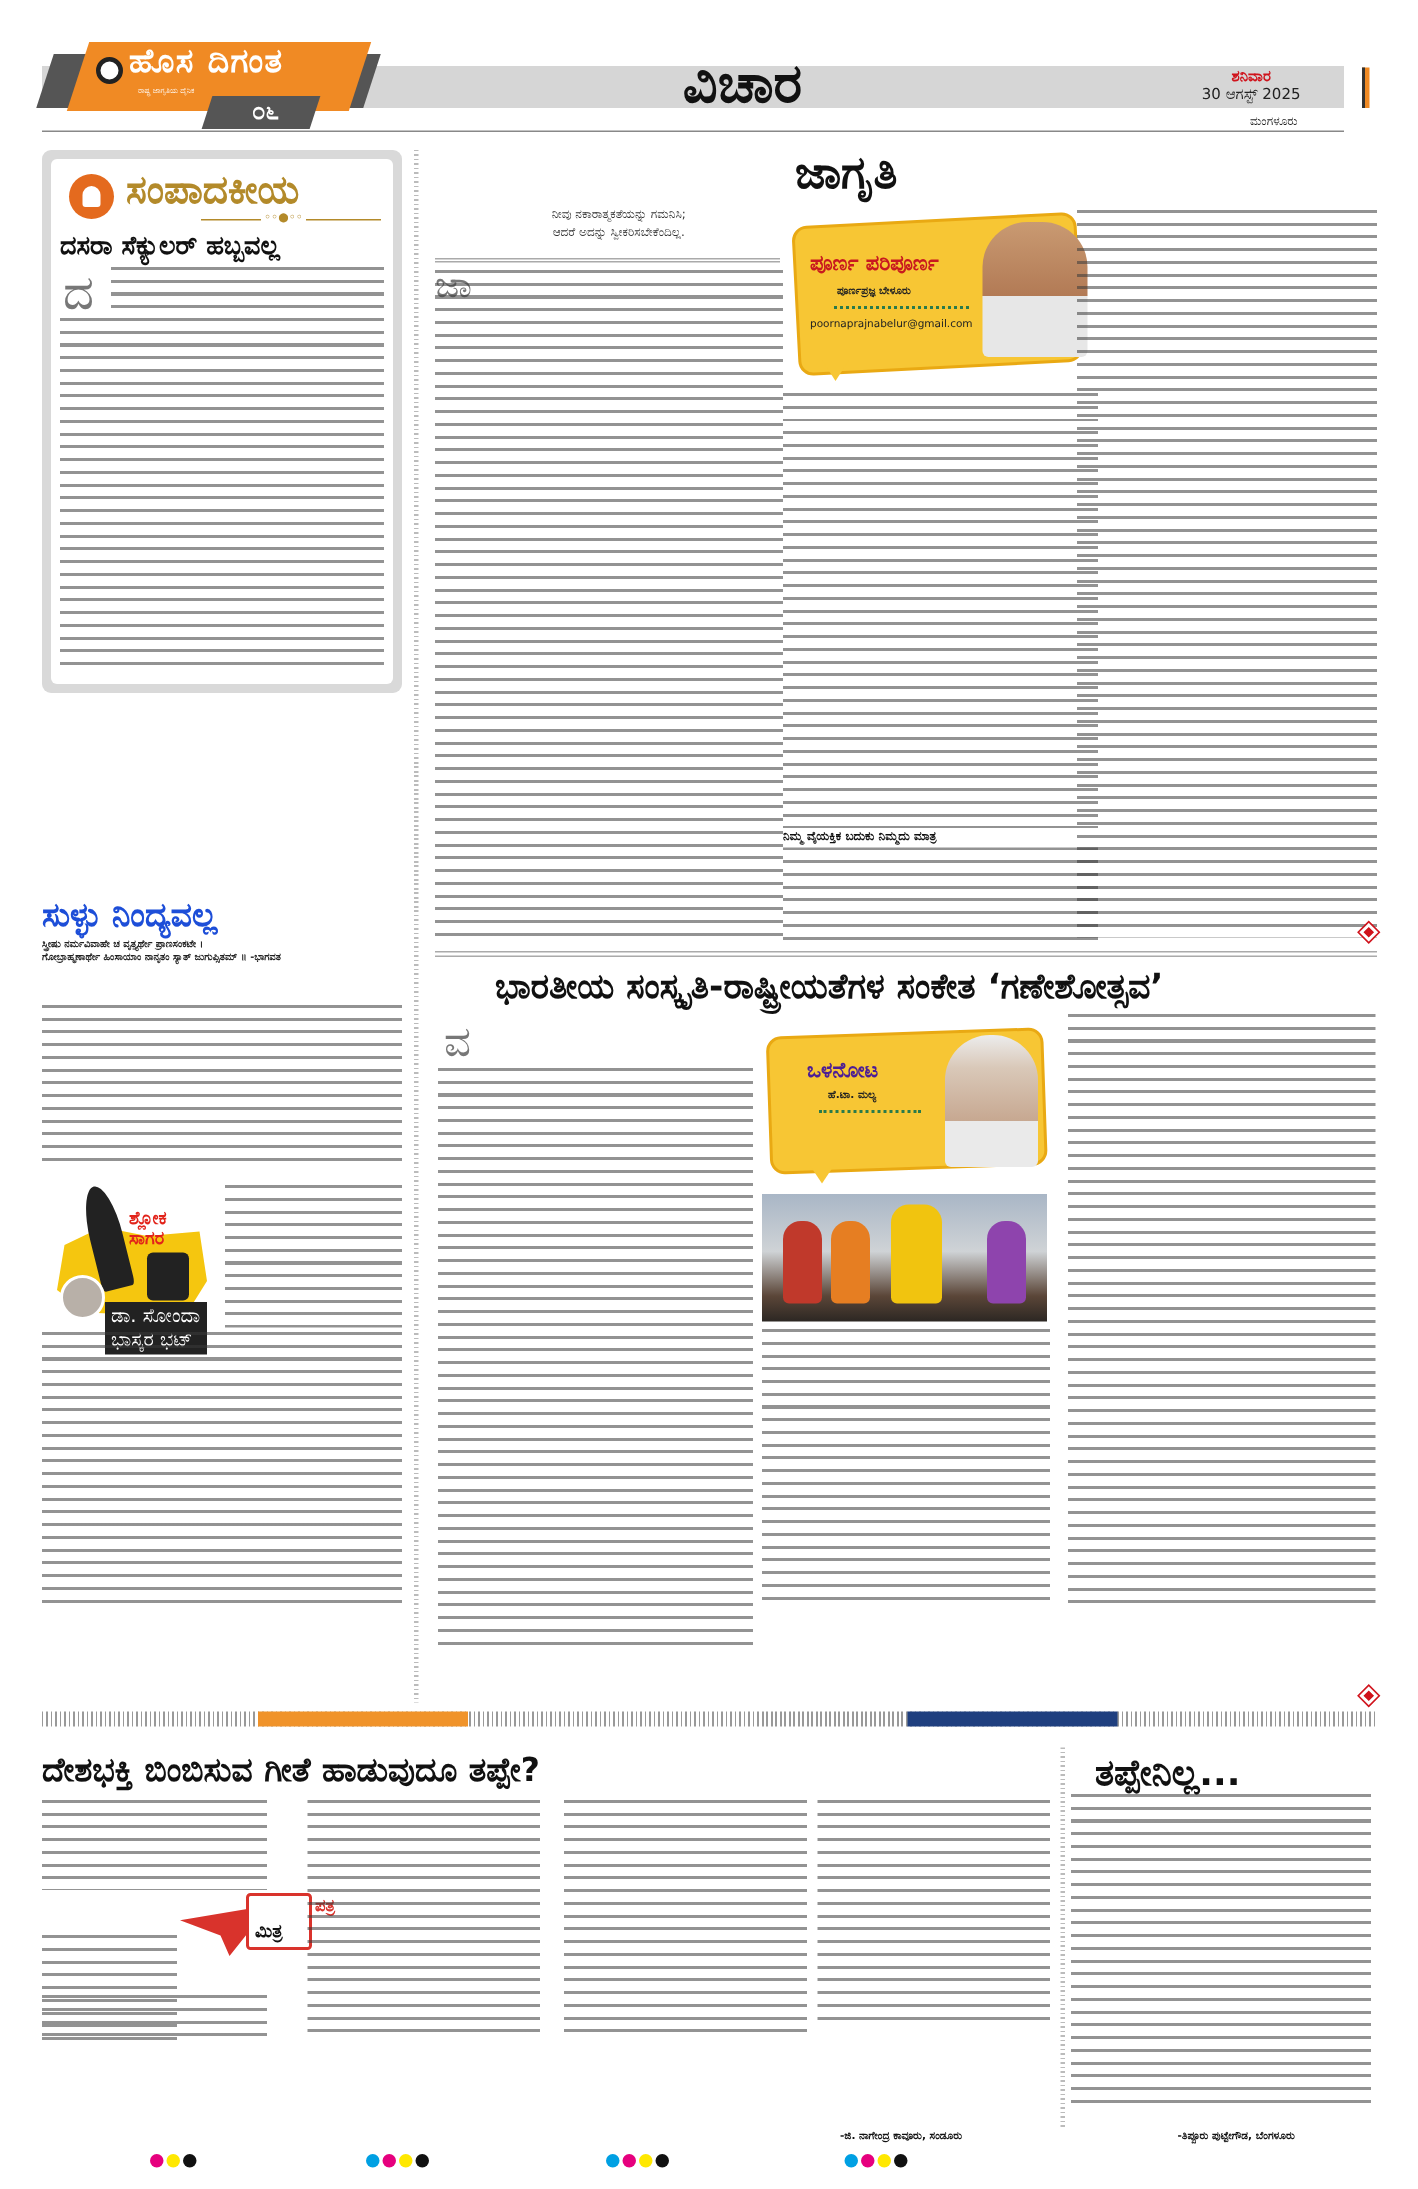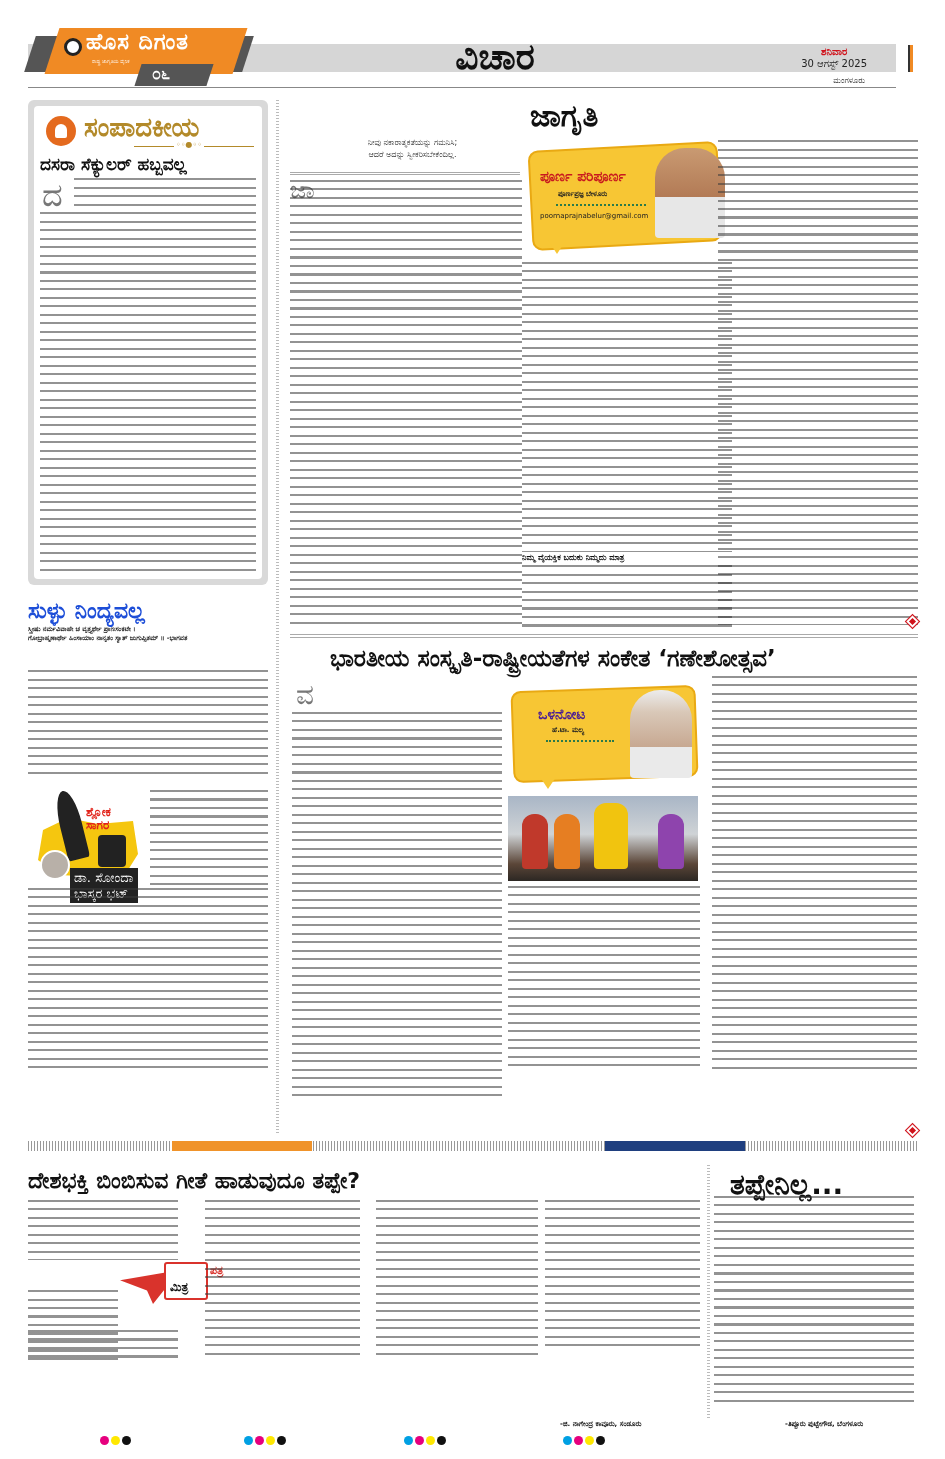--- a/index.html
+++ b/index.html
@@ -10,34 +10,34 @@
   .mast-band { position: absolute; left: 28px; top: 44px; width: 868px; height: 28px; background: #d6d6d6; }
   .mast-rule { position: absolute; left: 28px; top: 87px; width: 868px; height: 1px; background: #888; }
   .logo-block { position: absolute; left: 52px; top: 28px; width: 188px; height: 46px; background: #f08a24;
                 transform: skewX(-18deg); }
   .logo-dark-l { position: absolute; left: 30px; top: 36px; width: 30px; height: 36px; background: #555; transform: skewX(-18deg); }
   .logo-dark-r { position: absolute; left: 234px; top: 36px; width: 14px; height: 36px; background: #555; transform: skewX(-18deg); }
   .logo-page-tab { position: absolute; left: 138px; top: 64px; width: 72px; height: 22px; background: #555; transform: skewX(-18deg); }
   .logo-text { position: absolute; left: 62px; top: 29px; color: #fff; font-weight: bold; font-size: 22px; letter-spacing: 1px; }
   .logo-emblem { position: absolute; left: 64px; top: 38px; width: 18px; height: 18px; border-radius: 50%; background: #fff; border: 3px solid #222; }
   .logo-tag { position: absolute; left: 92px; top: 58px; color: #fff; font-size: 5px; }
-  .page-no { position: absolute; left: 152px; top: 64px; width: 50px; color: #fff; font-weight: bold; font-size: 16px; }
+  .page-no { position: absolute; left: 152px; top: 64px; width: 50px; color: #fff; font-weight: bold; font-size: 16px; text-align: center; }
   .section-title { position: absolute; left: 420px; top: 36px; width: 150px; text-align: center; font-size: 36px; font-weight: bold; color: #111; }
   .date-block { position: absolute; right: 78px; top: 46px; text-align: center; line-height: 1.15; }
   .day { color: #d0121b; font-weight: bold; font-size: 10px; }
   .date { font-size: 10px; color: #222; }
   .city { position: absolute; right: 80px; top: 76px; font-size: 8px; color: #222; }
   .orange-tick { position: absolute; left: 908px; top: 45px; width: 5px; height: 27px; background: #f08a24; border-left: 2px solid #333; }
 
   
   .lines { background-image: repeating-linear-gradient(to bottom, #4a4a4a 0, #4a4a4a 2px, transparent 2px, transparent 9px); opacity: .55; }
   .lines.dense { background-image: repeating-linear-gradient(to bottom, #3a3a3a 0, #3a3a3a 2px, transparent 2px, transparent 8.5px); }
 
   
-  .editorial { position: absolute; left: 28px; top: 100px; width: 240px; height: 485px; background: #d9d9d9; border-radius: 6px; padding: 6px; }
+  .editorial { position: absolute; left: 28px; top: 100px; width: 240px; height: 362px; background: #d9d9d9; border-radius: 6px; padding: 6px; }
   .editorial-inner { width: 100%; height: 100%; background: #fff; border-radius: 4px; position: relative; }
   .ed-emblem { position: absolute; left: 12px; top: 10px; width: 30px; height: 30px; border-radius: 50%; background: #e46a1e; }
   .ed-emblem::after { content: ""; position: absolute; left: 9px; top: 8px; width: 12px; height: 14px; background: #fff; border-radius: 6px 6px 2px 2px; }
   .ed-banner { position: absolute; left: 50px; top: 6px; font-size: 26px; font-weight: bold; color: #b38a2a; }
   .ed-ornament { position: absolute; left: 100px; top: 40px; width: 120px; height: 1px; background: #b38a2a; }
   .ed-ornament::after { content: "◦◦●◦◦"; position: absolute; left: 40px; top: -6px; background: #fff; font-size: 8px; color: #b38a2a; padding: 0 2px; }
   .ed-headline { position: absolute; left: 6px; top: 48px; font-size: 17px; font-weight: bold; color: #111; }
   .ed-dropcap { position: absolute; left: 8px; top: 70px; font-size: 32px; color: #777; font-family: "DejaVu Serif", serif; }
   .ed-body { position: absolute; left: 6px; top: 72px; right: 6px; bottom: 6px; }
   .ed-body .lines { position: absolute; left: 0; right: 0; top: 0; bottom: 0; }
@@ -111,21 +111,21 @@
   .let-col.c2 { left: 205px; width: 155px; }
   .let-col.c3 { left: 376px; width: 162px; }
   .let-col.c4 { left: 545px; width: 155px; }
   .let-col.c5 { left: 714px; width: 200px; }
   .patra { position: absolute; left: 120px; top: 1262px; width: 90px; height: 60px; }
   .patra-plane { position: absolute; left: 0; top: 8px; width: 60px; height: 34px; background: #d9332c; clip-path: polygon(0 30%,100% 0,55% 100%,45% 60%); }
   .patra-box { position: absolute; left: 44px; top: 0; width: 44px; height: 38px; border: 2px solid #d9332c; border-radius: 3px; background: #fff; }
   .patra-t1 { position: absolute; left: 50px; top: 2px; color: #d9332c; font-weight: bold; font-size: 11px; margin-left: 40px; }
   .patra-t2 { position: absolute; left: 50px; top: 18px; color: #111; font-weight: bold; font-size: 12px; }
   .sig { position: absolute; font-size: 7px; font-weight: bold; color: #111; }
-  .tap-head { position: absolute; left: 730px; top: 1168px; font-size: 28px; font-weight: bold; color: #111; }
+  .tap-head { position: absolute; left: 730px; top: 1168px; font-size: 24px; font-weight: bold; color: #111; }
 
   .reg { position: absolute; top: 1436px; display: flex; gap: 2px; }
   .reg span { width: 9px; height: 9px; border-radius: 50%; display: block; }
 </style>
 </head>
 <body>
 
 <div class="mast-band"></div>
 <div class="mast-rule"></div>
 <div class="logo-dark-l"></div>

